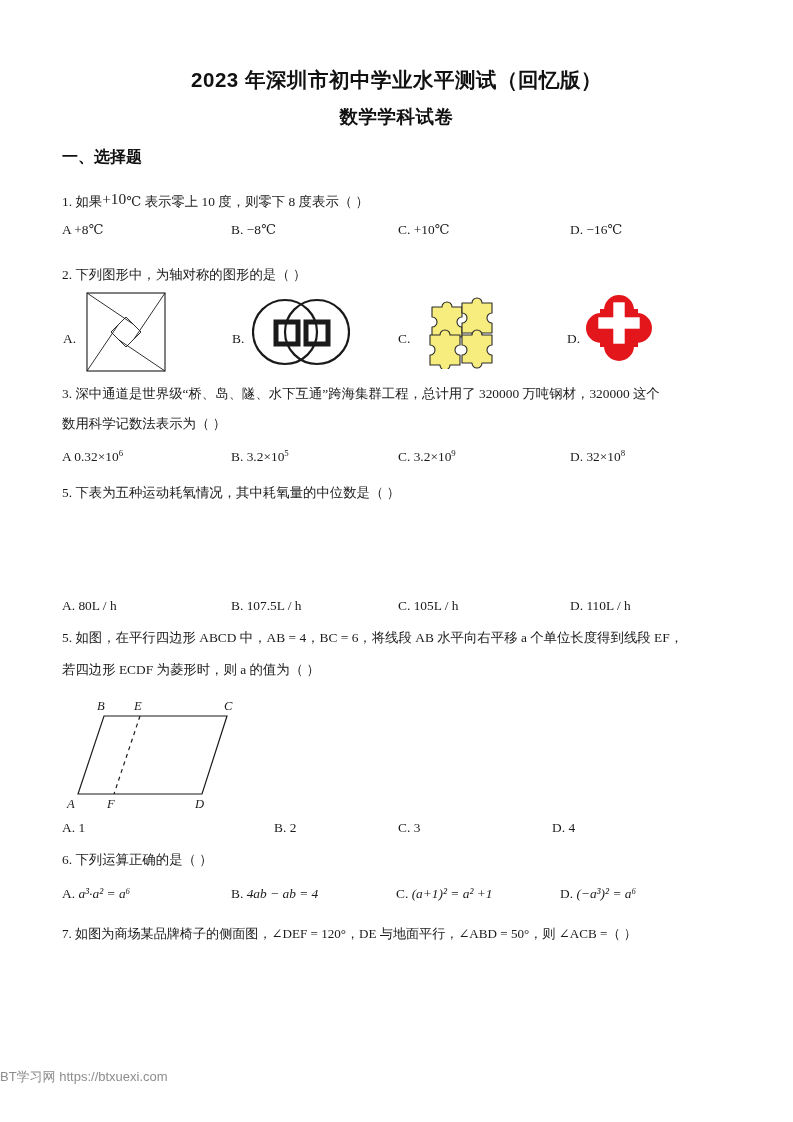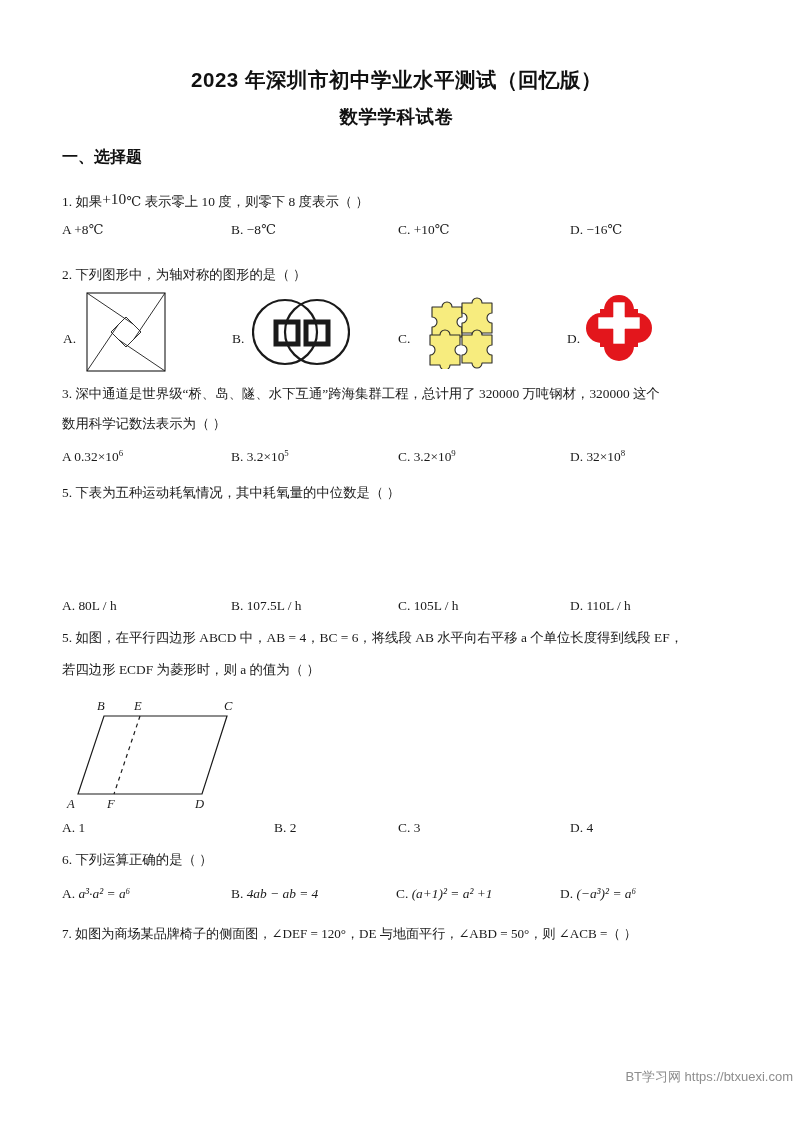--- a/index.html
+++ b/index.html
@@ -109,21 +109,21 @@
     font-size: 12.6px;
     font-style: italic;
     font-family: "Liberation Serif","DejaVu Serif",serif;
   }
 
   
   .footer {
     position: absolute;
     left: 0; top: 1068px;
     width: 793px;
-    text-align: right;
+    text-align: left;
     font-family: "Liberation Sans", "DejaVu Sans", sans-serif;
     font-size: 13px;
     color: #8d8d8d;
   }
 </style>
 </head>
 <body>
 
 <div class="page">
 
@@ -267,21 +267,21 @@
     <span>1</span>
   </div>
   <div class="opt" style="left:231px; top:820px;margin-left:43px;">
     <span>B.</span>
     <span>2</span>
   </div>
   <div class="opt" style="left:398px; top:820px;">
     <span>C.</span>
     <span>3</span>
   </div>
-  <div class="opt" style="left:570px; top:820px;font-family:Liberation Serif, serif;">
+  <div class="opt" style="left:552px; top:820px;font-family:Liberation Serif, serif;">
     <span>D.</span>
     <span>4</span>
   </div>
 
   <div class="qtext" style="left:62px; top:851px;">6. 下列运算正确的是（      ）</div>
 
   <div class="opt" style="left:62px; top:886px;">
     <span>A.</span>
     <span class="it">a³·a² = a⁶</span>
   </div>

